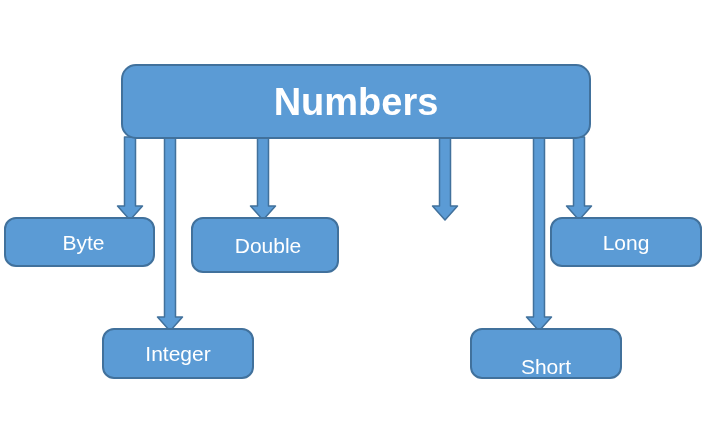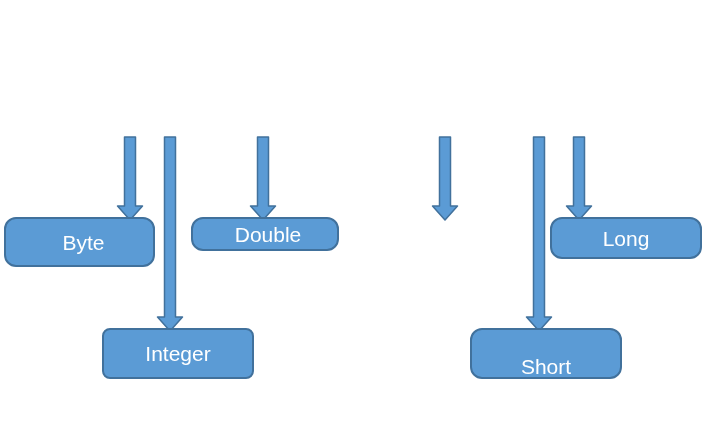--- a/index.html
+++ b/index.html
@@ -28,40 +28,43 @@
     font-size:21px;
     line-height:1;
     user-select:none;
   }
   .node-root{
     left:121px;top:64px;width:470px;height:75px;
     border-radius:15px;
     font-size:38px;font-weight:bold;
   }
   .node-byte   {left:4px;  top:217px;width:151px;height:50px;padding-left:8px;}
-  .node-double {left:191px;top:217px;width:148px;height:34px;padding-left:6px;}
+  .node-double {left:191px;top:217px;width:148px;height:56px;padding-left:6px;}
   .node-float  {left:370px;top:217px;width:150px;height:50px;}
-  .node-long   {left:550px;top:217px;width:152px;height:42px;}
-  .node-integer{left:102px;top:328px;width:152px;height:51px;border-radius:8px;}
+  .node-long   {left:550px;top:217px;width:152px;height:50px;}
+  .node-integer{left:102px;top:328px;width:152px;height:51px;}
   .node-short  {left:470px;top:328px;width:152px;height:51px;align-items:flex-end;}
 </style>
 </head>
 <body>
 
 <div id="canvas">
 
   <svg id="connectors" width="711" height="438" viewBox="0 0 711 438">
     <polygon class="arrow" points="124.5,137 135.5,137 135.5,206 142.5,206 130,220 117.5,206 124.5,206"></polygon>
     <polygon class="arrow" points="164.5,137 175.5,137 175.5,317 182.5,317 170,331 157.5,317 164.5,317"></polygon>
     <polygon class="arrow" points="257.5,137 268.5,137 268.5,206 275.5,206 263,220 250.5,206 257.5,206"></polygon>
     <polygon class="arrow" points="439.5,137 450.5,137 450.5,206 457.5,206 445,220 432.5,206 439.5,206"></polygon>
     <polygon class="arrow" points="533.5,137 544.5,137 544.5,317 551.5,317 539,331 526.5,317 533.5,317"></polygon>
     <polygon class="arrow" points="573.5,137 584.5,137 584.5,206 591.5,206 579,220 566.5,206 573.5,206"></polygon>
   </svg>
 
+  <div class="node node-root">
+    <span>Numbers</span>
+  </div>
 
   <div class="node node-byte">
     <span>Byte</span>
   </div>
 
   <div class="node node-double">
     <span>Double</span>
   </div>
 
 

